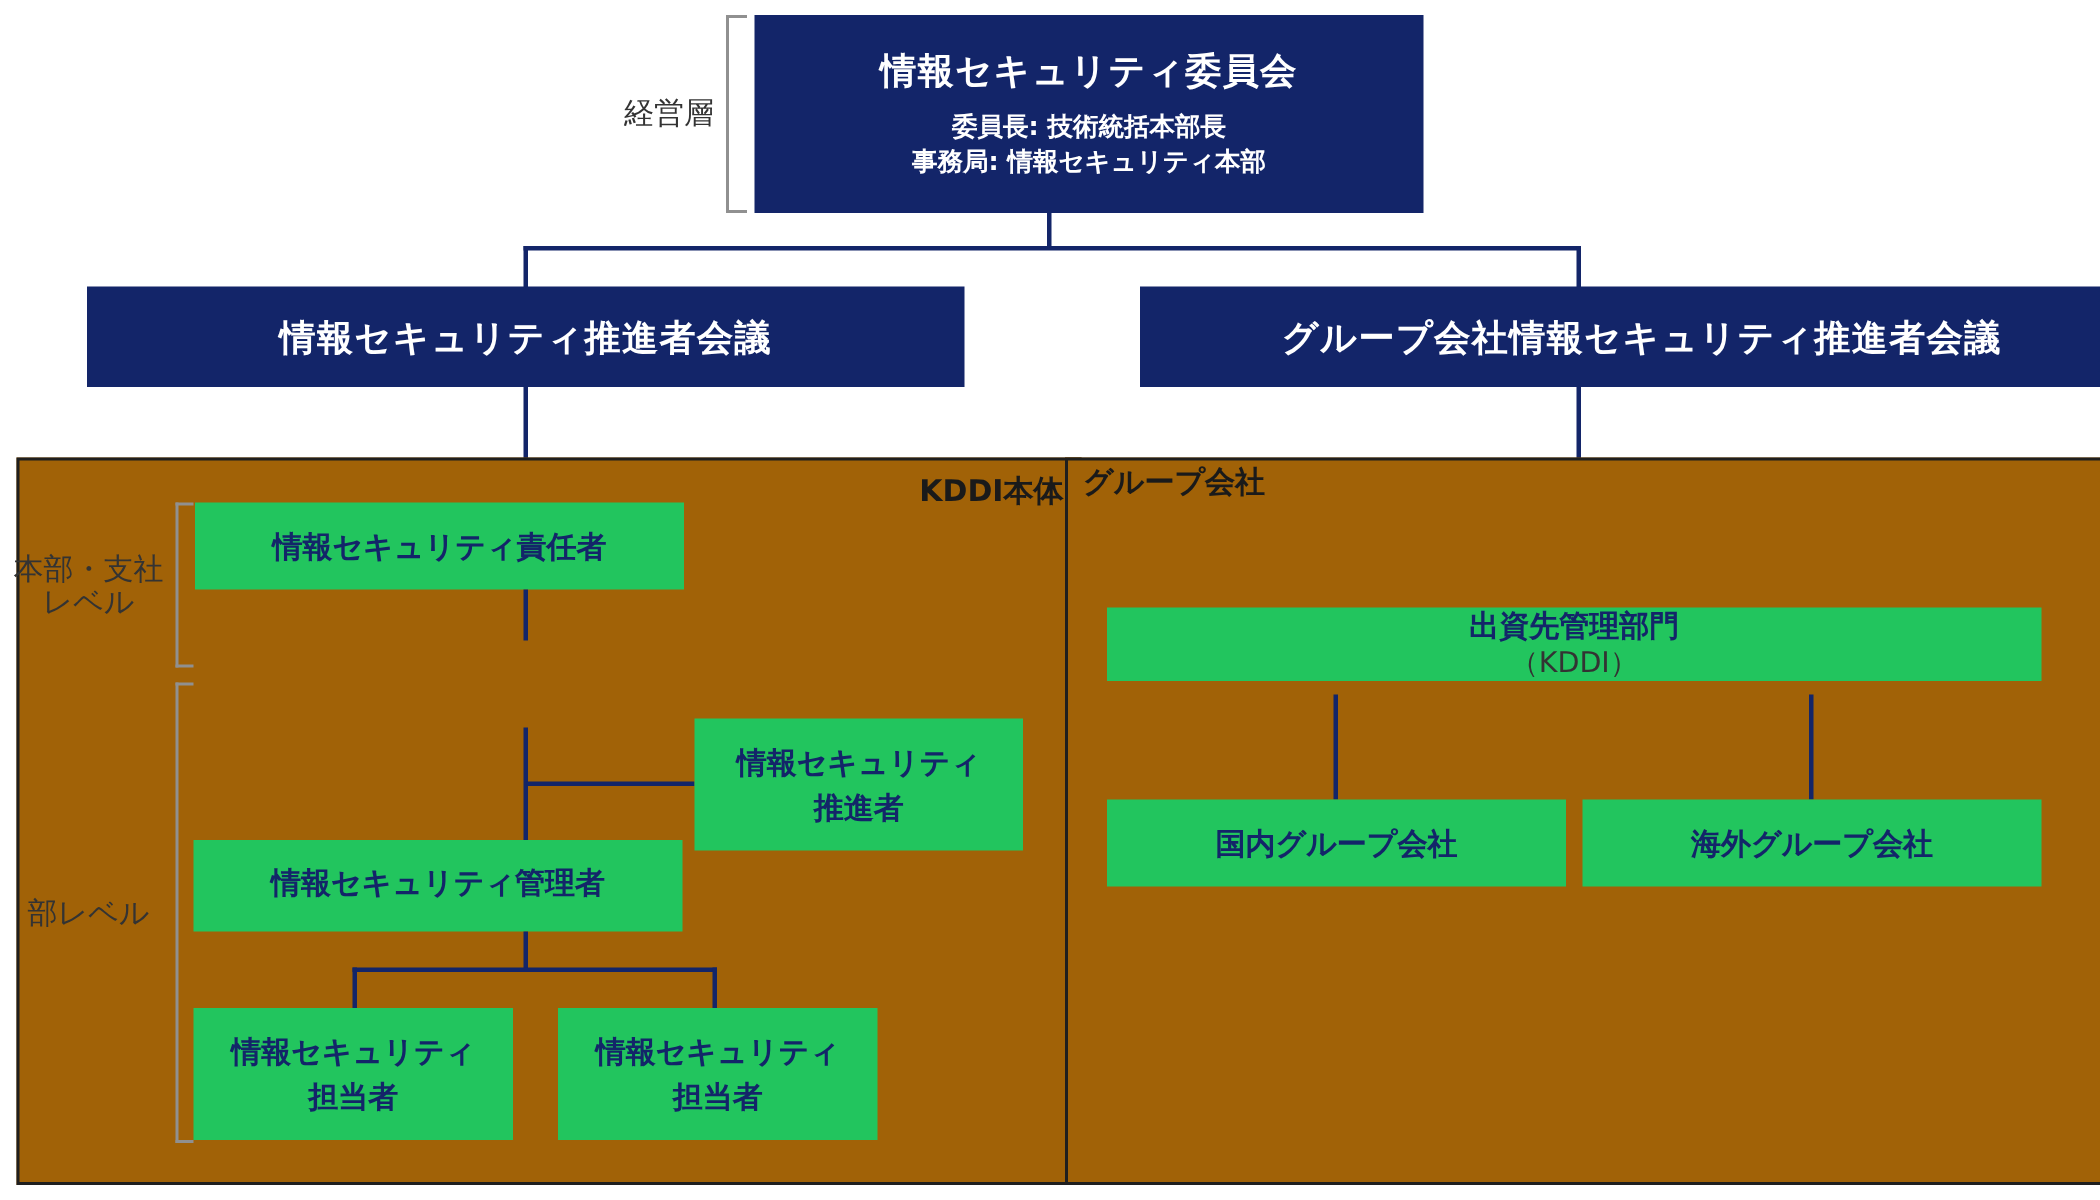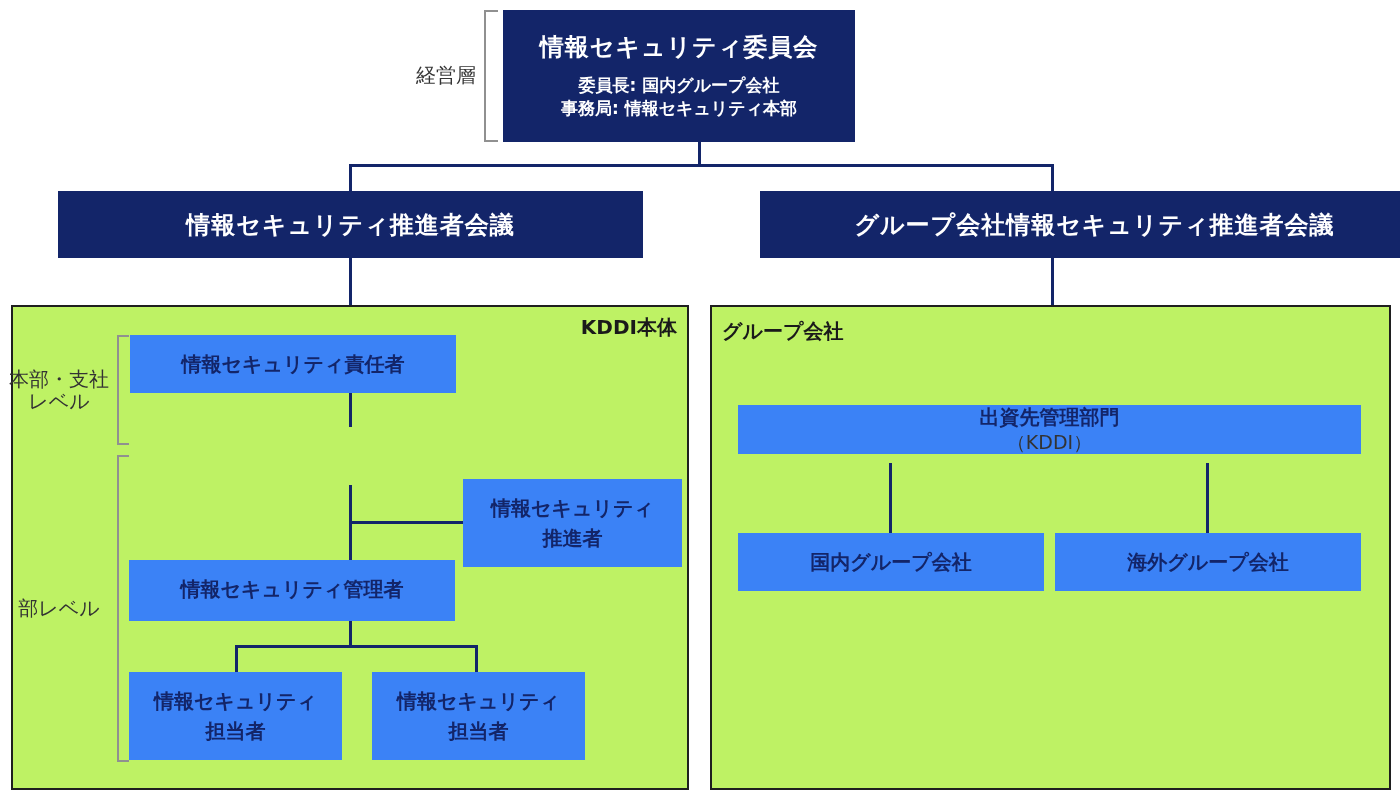--- a/index.html
+++ b/index.html
@@ -2,32 +2,32 @@
 <html><head>
 <meta charset="utf-8">
 <style>
   html,body{margin:0;padding:0;background:#ffffff;}
   body{font-family:"DejaVu Sans","Liberation Sans",sans-serif;}
   #stage{position:relative;width:1400px;height:800px;background:#ffffff;overflow:hidden;}
 
   
   .navybox{position:absolute;background:#132569;color:#ffffff;display:flex;
            flex-direction:column;align-items:center;justify-content:center;text-align:center;}
-  .lavbox{position:absolute;background:#3b82f6;color:#132569;display:flex;
+  .lavbox{position:absolute;background:#22c55e;color:#132569;display:flex;
           flex-direction:column;align-items:center;justify-content:center;
           text-align:center;font-weight:bold;font-size:20px;line-height:30px;}
   .vline{position:absolute;width:3px;background:#132569;}
   .hline{position:absolute;height:3px;background:#132569;}
-  .panel{position:absolute;border:2px solid #1f1f1f;background:#bef264;}
+  .panel{position:absolute;border:2px solid #1f1f1f;background:#a16207;padding-left:32px;}
   .bracket{position:absolute;border-left:2px solid #909090;border-top:2px solid #909090;
            border-bottom:2px solid #909090;}
   .sidelabel{position:absolute;color:#333333;font-size:20px;line-height:22px;text-align:center;}
 
   
-  #committee{left:503px;top:10px;width:352px;height:132px;}
+  #committee{left:503px;top:10px;width:446px;height:132px;}
   #committee .ttl{font-size:24px;font-weight:bold;line-height:30px;margin-bottom:12px;letter-spacing:1px;}
   #committee .sub{font-size:17px;font-weight:bold;line-height:23px;}
   #keiei-bracket{left:484px;top:10px;width:12px;height:128px;}
   #keiei-label{left:392px;top:64px;width:84px;text-align:right;}
 
   
   #stem-top{left:698px;top:142px;height:24px;}
   #split-top{left:349px;top:164px;width:705px;}
   #drop-l{left:349px;top:164px;height:28px;}
   #drop-r{left:1051px;top:164px;height:28px;}
@@ -35,21 +35,21 @@
   
   .bar{font-size:24px;font-weight:bold;letter-spacing:1px;}
   #bar-left{left:58px;top:191px;width:585px;height:67px;}
   #bar-right{left:760px;top:191px;width:669px;height:67px;}
 
   
   #panel-kddi{left:11px;top:305px;width:674px;height:481px;}
   #panel-group{left:710px;top:305px;width:677px;height:481px;}
   .panel-label{position:absolute;font-size:20px;font-weight:bold;color:#1a1a1a;line-height:24px;}
   #label-kddi{top:8px;right:10px;}
-  #label-group{top:12px;left:10px;}
+  #label-group{top:2px;left:10px;}
 
   
   #spine-l1{left:349px;top:258px;height:77px;}
   #box-sekinin{left:130px;top:335px;width:326px;height:58px;}
   #spine-l2{left:349px;top:393px;height:34px;}
   #box-tokatsu{left:130px;top:427px;width:326px;height:58px;}
   #spine-l3{left:349px;top:485px;height:75px;}
   #stub-suishin{left:351px;top:521px;width:112px;}
   #box-suishin{left:463px;top:479px;width:219px;height:88px;}
   #box-kanri{left:129px;top:560px;width:326px;height:61px;font-family:Liberation Mono, monospace;}
@@ -78,21 +78,21 @@
 </head>
 <body>
 
 <div id="stage">
 
   <div class="bracket" id="keiei-bracket"></div>
   <div class="sidelabel" id="keiei-label">経営層</div>
 
   <div class="navybox" id="committee">
     <div class="ttl">情報セキュリティ委員会</div>
-    <div class="sub">委員長: 国内グループ会社</div>
+    <div class="sub">委員長: 技術統括本部長</div>
     <div class="sub">事務局: 情報セキュリティ本部</div>
   </div>
 
   <div class="vline" id="stem-top"></div>
   <div class="hline" id="split-top"></div>
   <div class="vline" id="drop-l"></div>
   <div class="vline" id="drop-r"></div>
 
   <div class="navybox bar" id="bar-left">
     <span>情報セキュリティ推進者会議</span>

